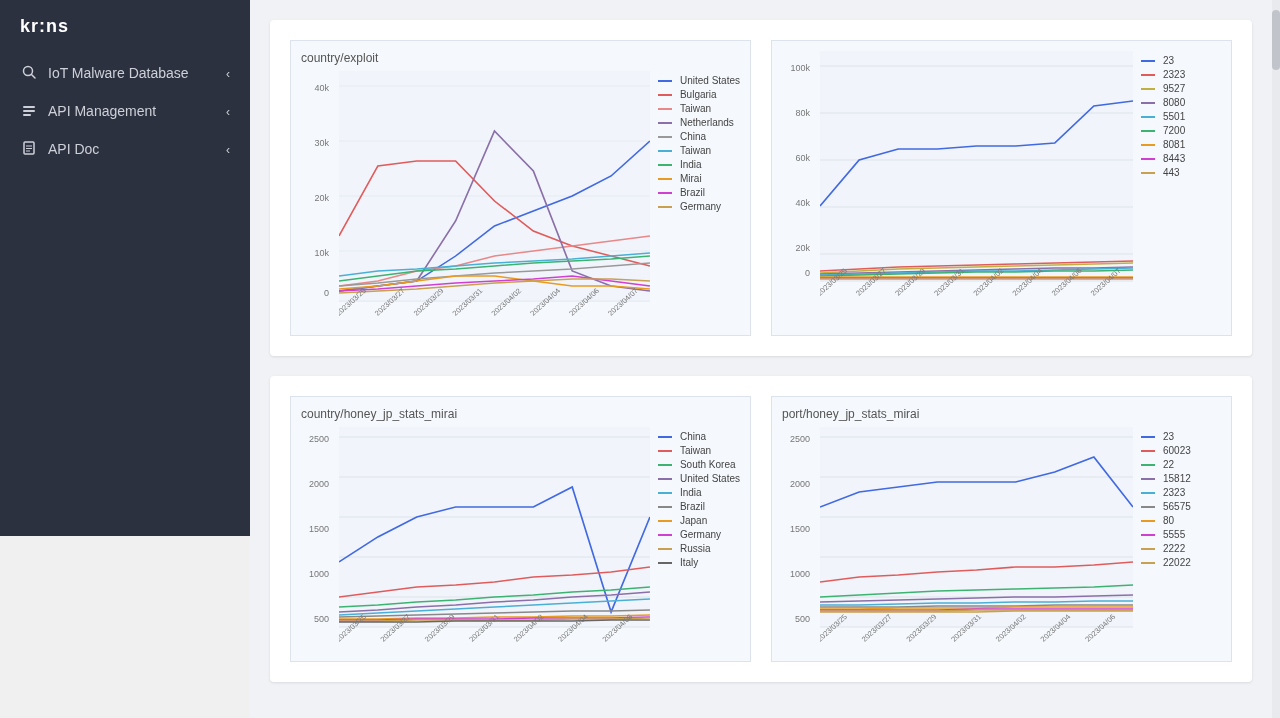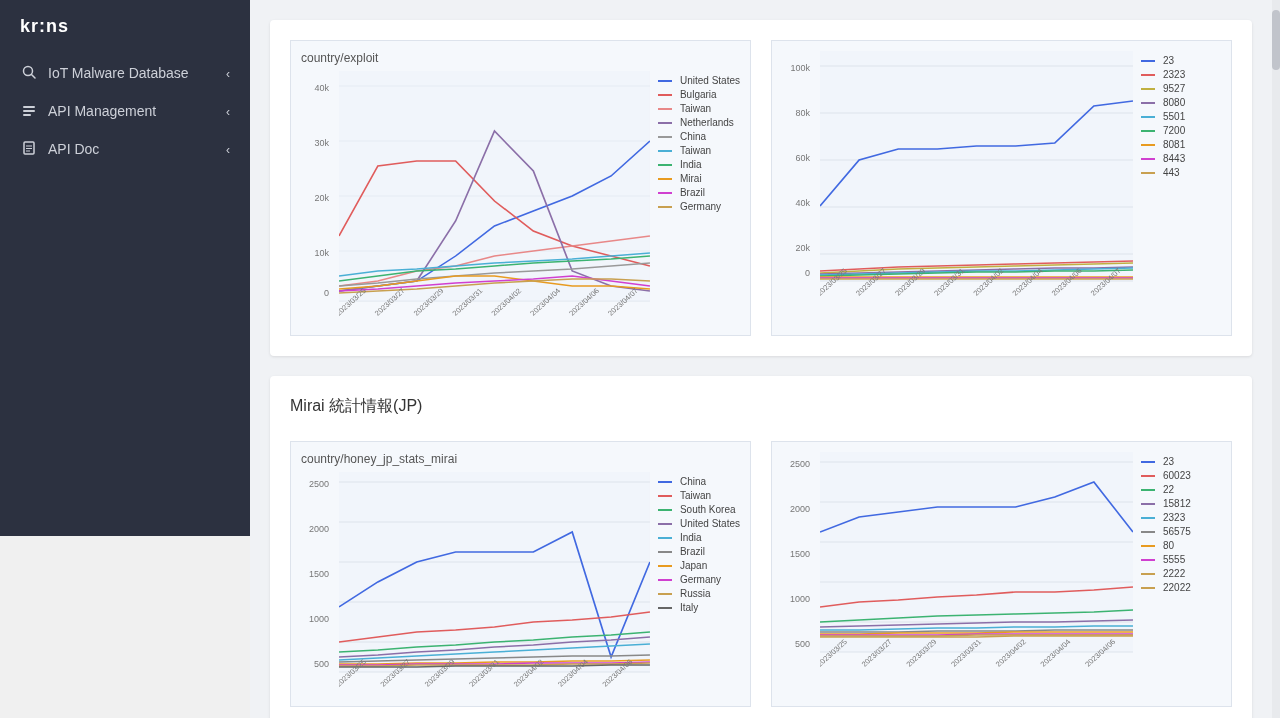--- a/index.html
+++ b/index.html
@@ -378,21 +378,20 @@
                 <span>443</span>
               </div>
           </div>
         </div>
       </div>
 
     </div>
   </div>
 
   <div class="section-card">
-    <div class="section-title">Mirai 統計情報(JP)</div>
     <div class="charts-row">
 
       <div class="chart-container">
         <div class="chart-title">country/honey_jp_stats_mirai</div>
         <div class="chart-area">
           <svg width="30" height="210" viewBox="0 0 30 210">
             <text x="28" y="15" text-anchor="end" class="y-axis-label">2500</text>
             <text x="28" y="60" text-anchor="end" class="y-axis-label">2000</text>
             <text x="28" y="105" text-anchor="end" class="y-axis-label">1500</text>
             <text x="28" y="150" text-anchor="end" class="y-axis-label">1000</text>
@@ -468,20 +467,21 @@
               </div>
             <div class="legend-item">
                 <div class="legend-dot" style="background:#666"></div>
                 <span>Italy</span>
               </div>
           </div>
         </div>
       </div>
 
       <div class="chart-container">
+        <div class="chart-title">port/honey_jp_stats_mirai</div>
         <div class="chart-area">
           <svg width="30" height="210" viewBox="0 0 30 210">
             <text x="28" y="15" text-anchor="end" class="y-axis-label">2500</text>
             <text x="28" y="60" text-anchor="end" class="y-axis-label">2000</text>
             <text x="28" y="105" text-anchor="end" class="y-axis-label">1500</text>
             <text x="28" y="150" text-anchor="end" class="y-axis-label">1000</text>
             <text x="28" y="195" text-anchor="end" class="y-axis-label">500</text>
           </svg>
           <div class="chart-svg-wrapper">
             <svg width="100%" height="220" viewBox="0 0 280 220" preserveAspectRatio="none">

